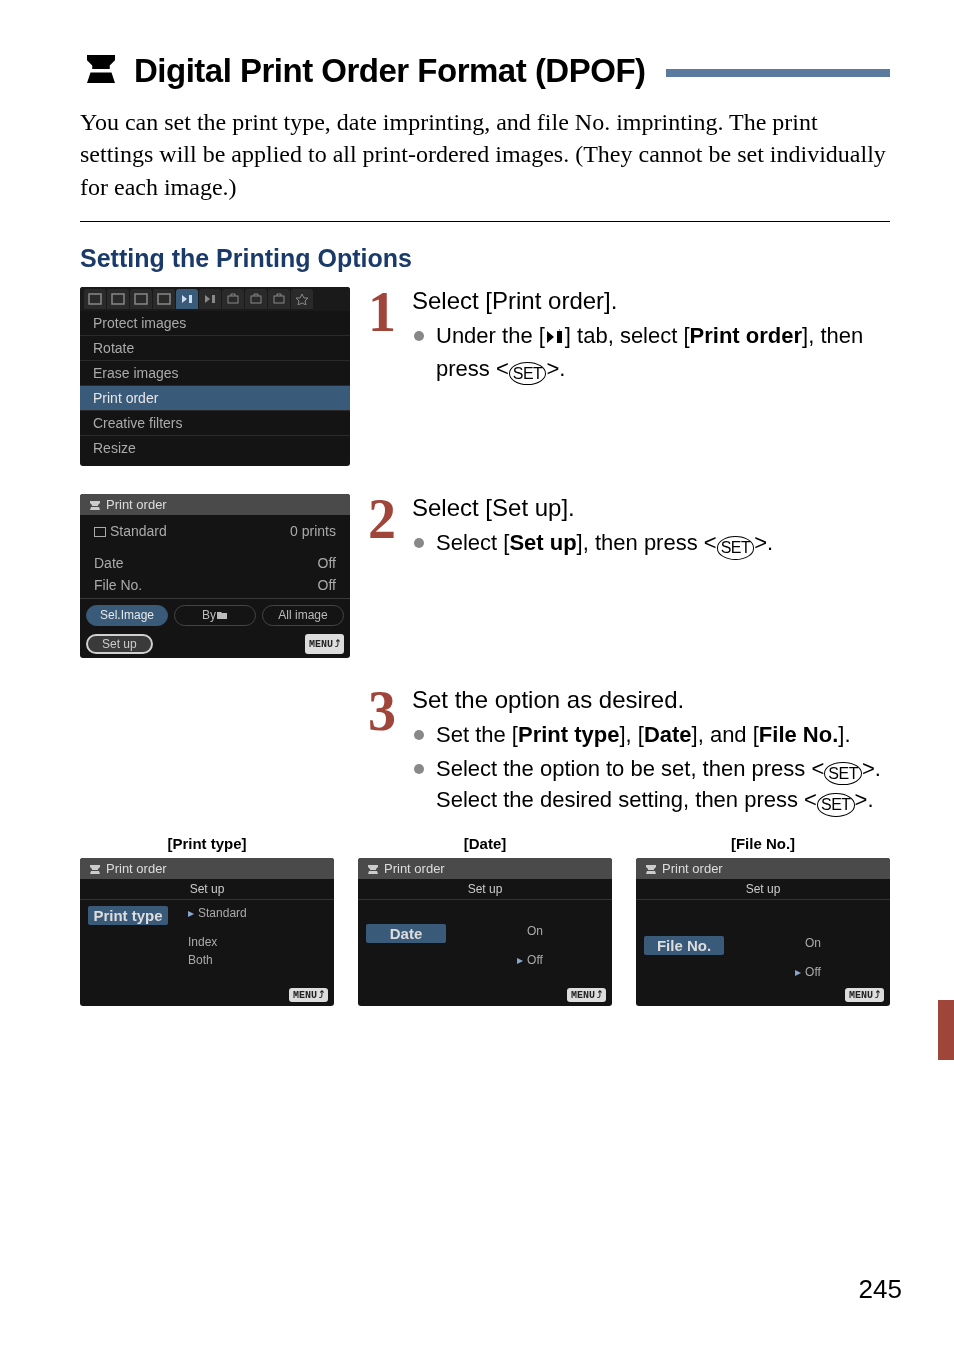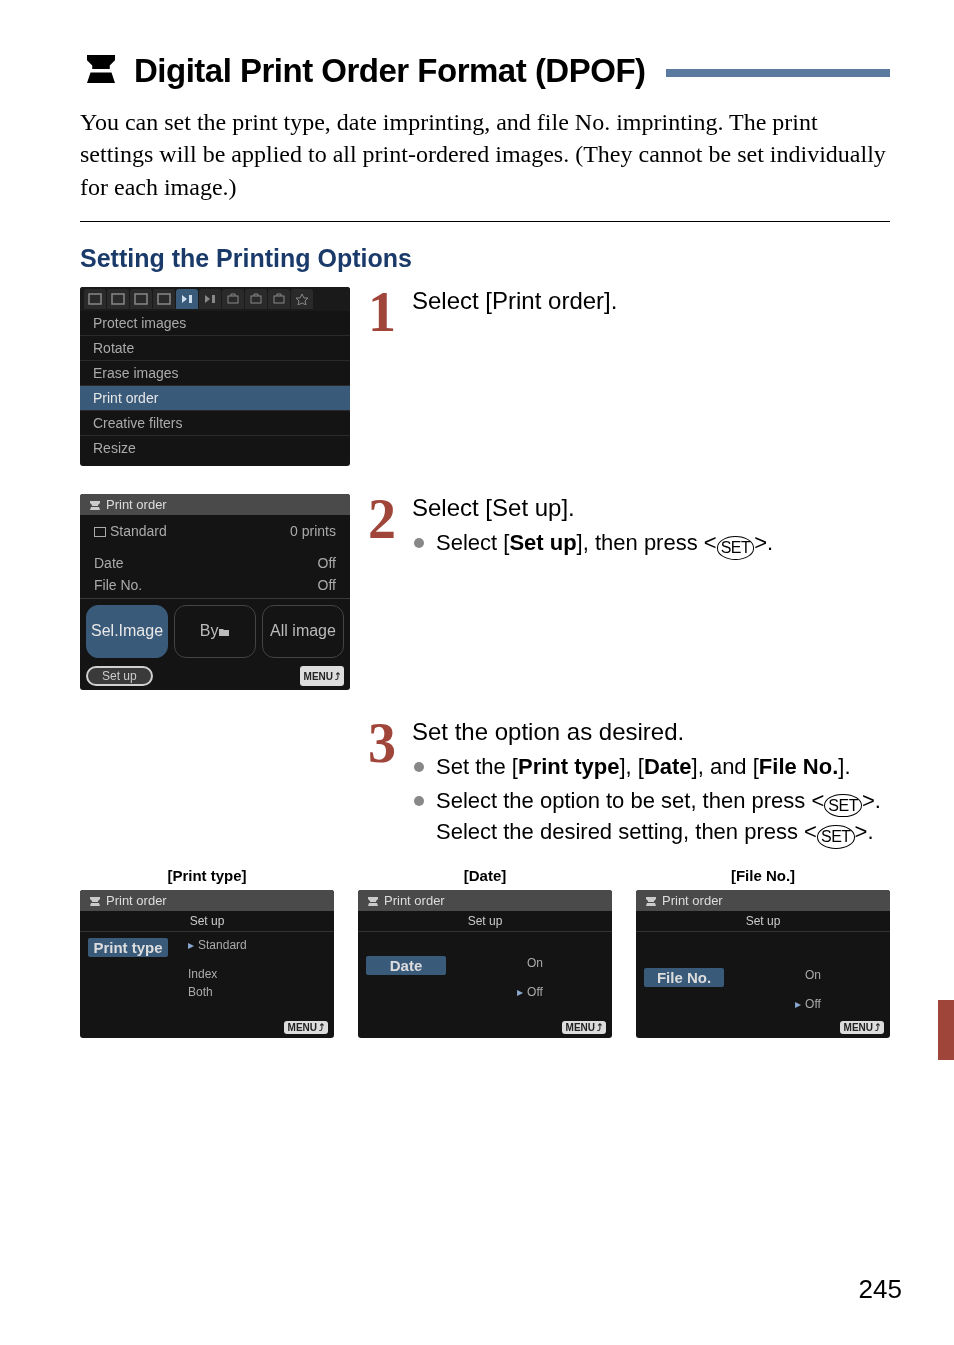--- a/index.html
+++ b/index.html
@@ -95,38 +95,38 @@
   .cam .title-bar svg { width: 14px; height: 12px; }
   .cam .row {
     display: flex; justify-content: space-between;
     padding: 3px 14px; color: #aaa;
   }
   .cam .sep { border-top: 1px solid #3a3a3a; margin: 2px 0; }
   .cam .btn-row { display: flex; gap: 6px; padding: 4px 6px; }
   .cam .btn {
     flex: 1; text-align: center;
     border: 1px solid #444; border-radius: 12px;
-    padding: 16px 4px; color: #bbb; font-size: 16px;
+    padding: 2px 4px; color: #bbb; font-size: 12px;
   }
   .cam .btn.hl { background: #3a5a7a; color: #e8e8e8; border-color: #3a5a7a; }
   .cam .foot-row {
     display: flex; justify-content: space-between;
     padding: 4px 6px;
   }
   .cam .pill {
     background: #3a3a3a;
     border: 2px solid #d0d0d0;
     border-radius: 14px; padding: 1px 14px;
     color: #ccc; font-size: 12px;
   }
   .cam .menu-tag {
     background: #ddd; color: #222;
     font-size: 10px; font-weight: bold;
     border-radius: 3px; padding: 1px 4px;
-    display: inline-flex; align-items: center; gap: 2px;
+    display: inline-flex; align-items: center; gap: 2px; font-family: Liberation Mono, monospace;
   }
   .cam .sub-head { text-align: center; padding: 3px 0; color: #ccc; border-bottom: 1px solid #333; }
   .cam .opt-row { display: flex; padding: 2px 8px; }
   .cam .opt-row .label { flex: 0 0 80px; color: #aaa; }
   .cam .opt-row .label.hl { background: #3a5a7a; color: #ddd; padding: 1px 4px; border-radius: 2px; }
   .cam .opt-row .val { flex: 1; color: #aaa; text-align: left; padding-left: 20px; }
   .cam .opt-row .val.sel::before { content: "▸"; color: #8aa8d0; margin-right: 4px; }
   .cam .right-box { padding: 4px 0; }
 
   
@@ -239,20 +239,28 @@
       <div class="menu-item">Erase images</div>
       <div class="menu-item hl">Print order</div>
       <div class="menu-item">Creative filters</div>
       <div class="menu-item" style="border-bottom:none; padding-bottom:10px;">Resize</div>
     </div>
   </div>
   <div class="instr">
     <div class="step-num">1</div>
     <div class="step-body">
       <h3>Select [Print order].</h3>
+      <ul>
+          <li>
+        <span>Under the [</span><span class="inline-icon"><svg viewBox="0 0 20 16">
+                <path d="M2 2v12l7-6zM12 2h5v12h-5z" fill="#000"></path>
+                <text x="14" y="5" font-size="7" fill="#000">'</text>
+              </svg></span><span>] tab, select [</span><b>Print order</b><span>], then press &lt;</span><span class="set-icon">SET</span><span>&gt;.</span>
+      </li>
+        </ul>
     </div>
   </div>
 </div>
 
 <div class="step-row">
   <div class="shot">
     <div class="cam">
       <div class="title-bar">
         <svg viewBox="0 0 14 12">
             <path fill="#ccc" d="M2 2h10v2l-2 2v1H4V6L2 4V2zm1 6h8l1 3H2l1-3z"></path>

